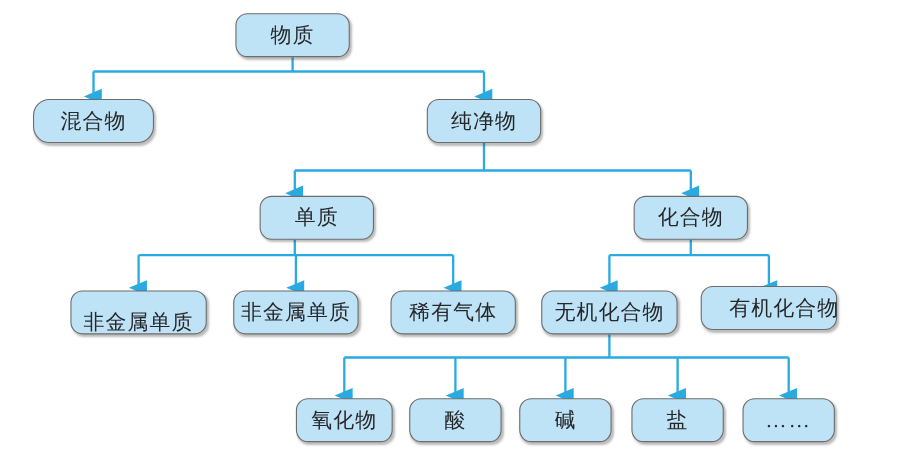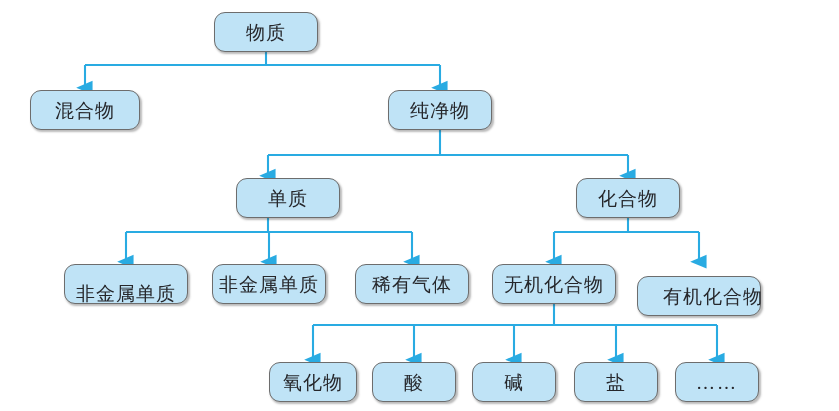--- a/index.html
+++ b/index.html
@@ -93,21 +93,21 @@
         <path d="M514,325 L514,359" stroke="#29abe2" fill="none" stroke-width="2.1" marker-end="url(#arrowhead)"></path>
         <path d="M616,325 L616,359" stroke="#29abe2" fill="none" stroke-width="2.1" marker-end="url(#arrowhead)"></path>
         <path d="M717,325 L717,359" stroke="#29abe2" fill="none" stroke-width="2.1" marker-end="url(#arrowhead)"></path>
       </g>
   </svg>
 
   <div id="nodes-container">
       <div class="node" style="left: 214px; top: 12px; width: 104px; height: 40px; background: rgb(191, 227, 246); border-color: rgb(109, 109, 109); color: rgb(38, 39, 43);">
         <span>物质</span>
       </div>
-      <div class="node" style="left: 30px; top: 90px; width: 110px; height: 40px; background: rgb(191, 227, 246); border-color: rgb(109, 109, 109); color: rgb(38, 39, 43);">
+      <div class="node" style="left: 30px; top: 90px; width: 110px; height: 40px; background: rgb(191, 227, 246); border-color: rgb(109, 109, 109); color: rgb(38, 39, 43); border-radius: 15px;">
         <span>混合物</span>
       </div>
       <div class="node" style="left: 388px; top: 90px; width: 104px; height: 40px; background: rgb(191, 227, 246); border-color: rgb(109, 109, 109); color: rgb(38, 39, 43);">
         <span>纯净物</span>
       </div>
       <div class="node" style="left: 216px; top: 178px; width: 104px; height: 40px; background: rgb(191, 227, 246); border-color: rgb(109, 109, 109); color: rgb(38, 39, 43); margin-left: 20px;">
         <span>单质</span>
       </div>
       <div class="node" style="left: 576px; top: 178px; width: 104px; height: 40px; background: rgb(191, 227, 246); border-color: rgb(109, 109, 109); color: rgb(38, 39, 43); justify-content: center;">
         <span>化合物</span>
@@ -117,21 +117,21 @@
       </div>
       <div class="node" style="left: 212px; top: 264px; width: 114px; height: 40px; background: rgb(191, 227, 246); border-color: rgb(109, 109, 109); color: rgb(38, 39, 43);">
         <span>非金属单质</span>
       </div>
       <div class="node" style="left: 355px; top: 264px; width: 114px; height: 40px; background: rgb(191, 227, 246); border-color: rgb(109, 109, 109); color: rgb(38, 39, 43);">
         <span>稀有气体</span>
       </div>
       <div class="node" style="left: 492px; top: 264px; width: 124px; height: 40px; background: rgb(191, 227, 246); border-color: rgb(109, 109, 109); color: rgb(38, 39, 43);">
         <span>无机化合物</span>
       </div>
-      <div class="node" style="left: 637px; top: 276px; width: 124px; height: 40px; background: rgb(191, 227, 246); border-color: rgb(109, 109, 109); color: rgb(38, 39, 43); padding-left: 28px;">
+      <div class="node" style="left: 637px; top: 260px; width: 124px; height: 40px; background: rgb(191, 227, 246); border-color: rgb(109, 109, 109); color: rgb(38, 39, 43); padding-left: 28px;">
         <span>有机化合物</span>
       </div>
       <div class="node" style="left: 269px; top: 362px; width: 88px; height: 40px; background: rgb(191, 227, 246); border-color: rgb(109, 109, 109); color: rgb(38, 39, 43);">
         <span>氧化物</span>
       </div>
       <div class="node" style="left: 372px; top: 362px; width: 84px; height: 40px; background: rgb(191, 227, 246); border-color: rgb(109, 109, 109); color: rgb(38, 39, 43);">
         <span>酸</span>
       </div>
       <div class="node" style="left: 472px; top: 362px; width: 84px; height: 40px; background: rgb(191, 227, 246); border-color: rgb(109, 109, 109); color: rgb(38, 39, 43);">
         <span>碱</span>

